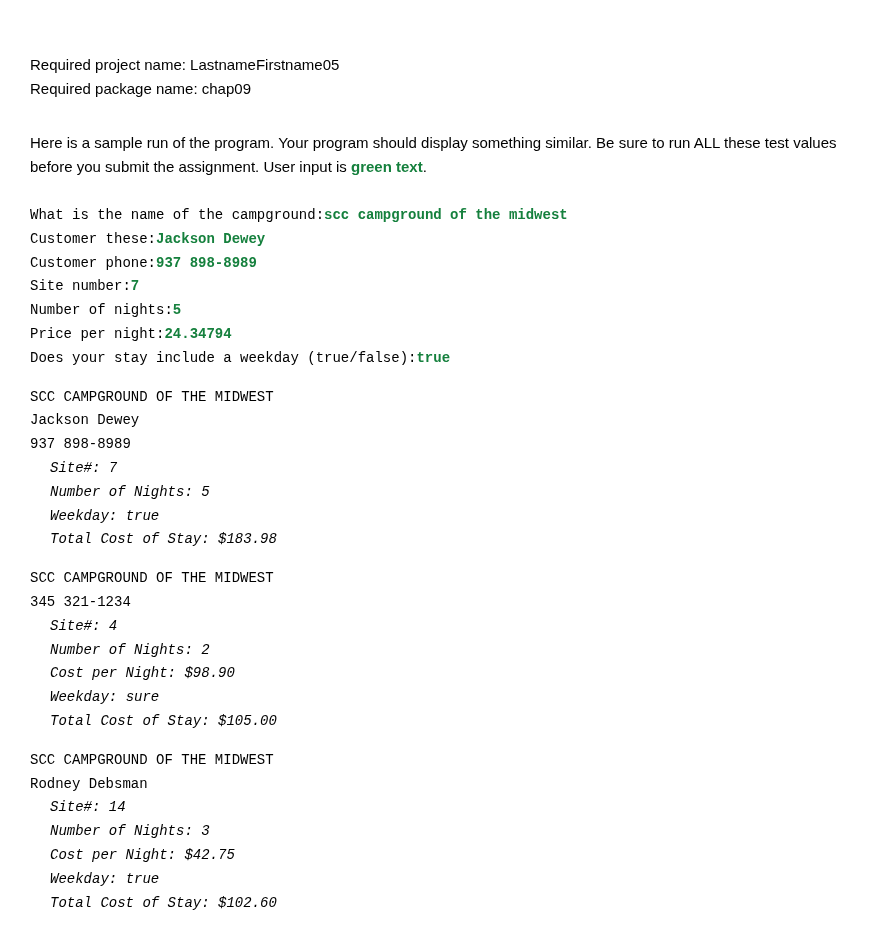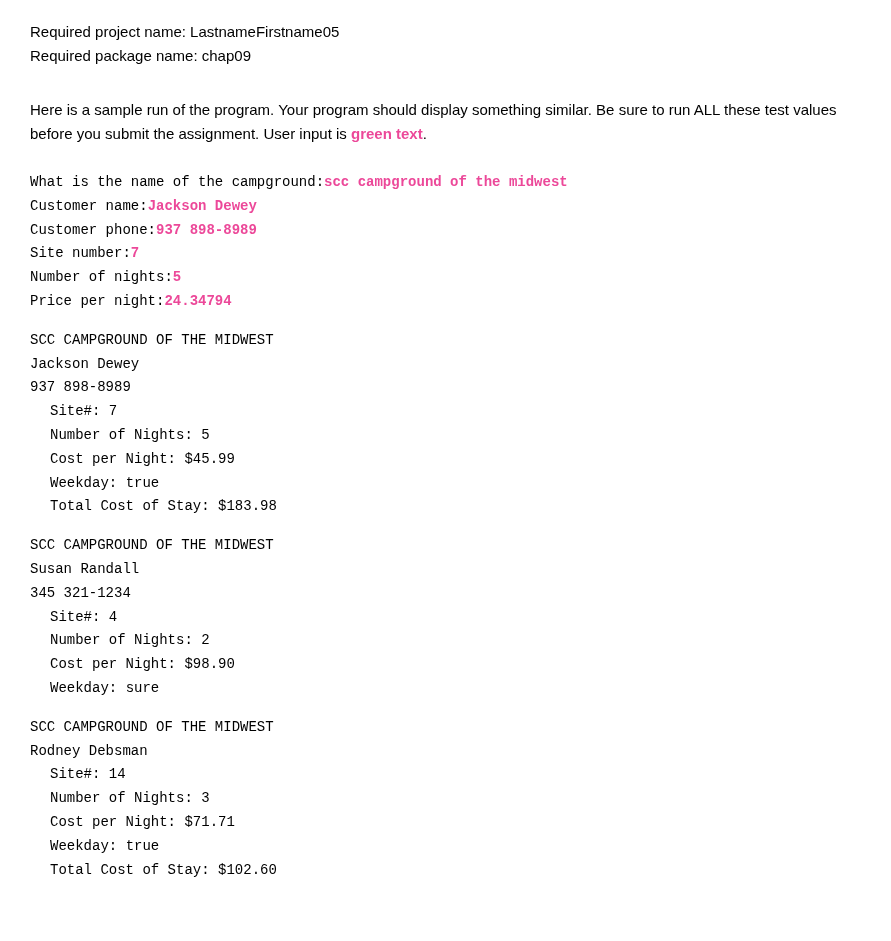--- a/index.html
+++ b/index.html
@@ -12,35 +12,36 @@
       background: #ffffff;
       font-family: Arial, sans-serif;
       padding: 20px 30px;
       color: #000000;
       font-size: 15px;
       line-height: 1.5;
     }
 
     .header-info {
       margin-bottom: 30px;
+      margin-top: 33px;
     }
 
     .header-info p {
       font-size: 15px;
       line-height: 1.6;
     }
 
     .description {
       margin-bottom: 25px;
       font-size: 15px;
       line-height: 1.6;
     }
 
     .green {
-      color: #ec4899;
+      color: #15803d;
       font-weight: bold;
     }
 
     .program-output {
       font-family: 'Courier New', Courier, monospace;
       font-size: 14px;
       line-height: 1.7;
     }
 
     .prompt-line {
@@ -48,20 +49,21 @@
       flex-wrap: wrap;
     }
 
     .output-block {
       margin-top: 15px;
       margin-bottom: 5px;
     }
 
     .indent {
       padding-left: 20px;
+      font-style: italic;
     }
   </style>
 </head>
 <body>
 
 <div class="header-info">
   <p>Required project name: LastnameFirstname05</p>
   <p>Required package name: chap09</p>
 </div>
 
@@ -69,64 +71,67 @@
   <span>Here is a sample run of the program. Your program should display something similar. Be sure to run ALL these test values before you submit the assignment. User input is </span><span class="green">green text</span><span>.</span>
 </div>
 
 <div class="program-output">
 
   <div class="prompt-line">
     <span>What is the name of the campground: </span>
       <span class="green">scc campground of the midwest</span>
   </div>
   <div class="prompt-line">
-    <span>Customer name: </span>
+    <span>Customer these: </span>
       <span class="green">Jackson Dewey</span>
   </div>
   <div class="prompt-line">
     <span>Customer phone: </span>
       <span class="green">937 898-8989</span>
   </div>
   <div class="prompt-line">
     <span>Site number: </span>
       <span class="green">7</span>
   </div>
   <div class="prompt-line">
     <span>Number of nights: </span>
       <span class="green">5</span>
   </div>
   <div class="prompt-line">
     <span>Price per night: </span>
       <span class="green">24.34794</span>
   </div>
+  <div class="prompt-line">
+    <span>Does your stay include a weekday (true/false): </span>
+      <span class="green">true</span>
+  </div>
 
   <div class="output-block">
     <div>SCC CAMPGROUND OF THE MIDWEST</div>
     <div>Jackson Dewey</div>
     <div>937 898-8989</div>
     <div class="indent"><span>Site#: </span><span>7</span></div>
     <div class="indent"><span>Number of Nights: </span><span>5</span></div>
-    <div class="indent"><span>Cost per Night: </span><span>$45.99</span></div>
     <div class="indent"><span>Weekday: </span><span>true</span></div>
     <div class="indent"><span>Total Cost of Stay: </span><span>$183.98</span></div>
   </div>
 
   <div class="output-block">
     <div>SCC CAMPGROUND OF THE MIDWEST</div>
-    <div>Susan Randall</div>
     <div>345 321-1234</div>
     <div class="indent"><span>Site#: </span><span>4</span></div>
     <div class="indent"><span>Number of Nights: </span><span>2</span></div>
     <div class="indent"><span>Cost per Night: </span><span>$98.90</span></div>
     <div class="indent"><span>Weekday: </span><span>sure</span></div>
+    <div class="indent"><span>Total Cost of Stay: </span><span>$105.00</span></div>
   </div>
 
   <div class="output-block">
     <div>SCC CAMPGROUND OF THE MIDWEST</div>
     <div>Rodney Debsman</div>
     <div class="indent"><span>Site#: </span><span>14</span></div>
     <div class="indent"><span>Number of Nights: </span><span>3</span></div>
-    <div class="indent"><span>Cost per Night: </span><span>$71.71</span></div>
+    <div class="indent"><span>Cost per Night: </span><span>$42.75</span></div>
     <div class="indent"><span>Weekday: </span><span>true</span></div>
     <div class="indent"><span>Total Cost of Stay: </span><span>$102.60</span></div>
   </div>
 
 </div>
 
 </body></html>

